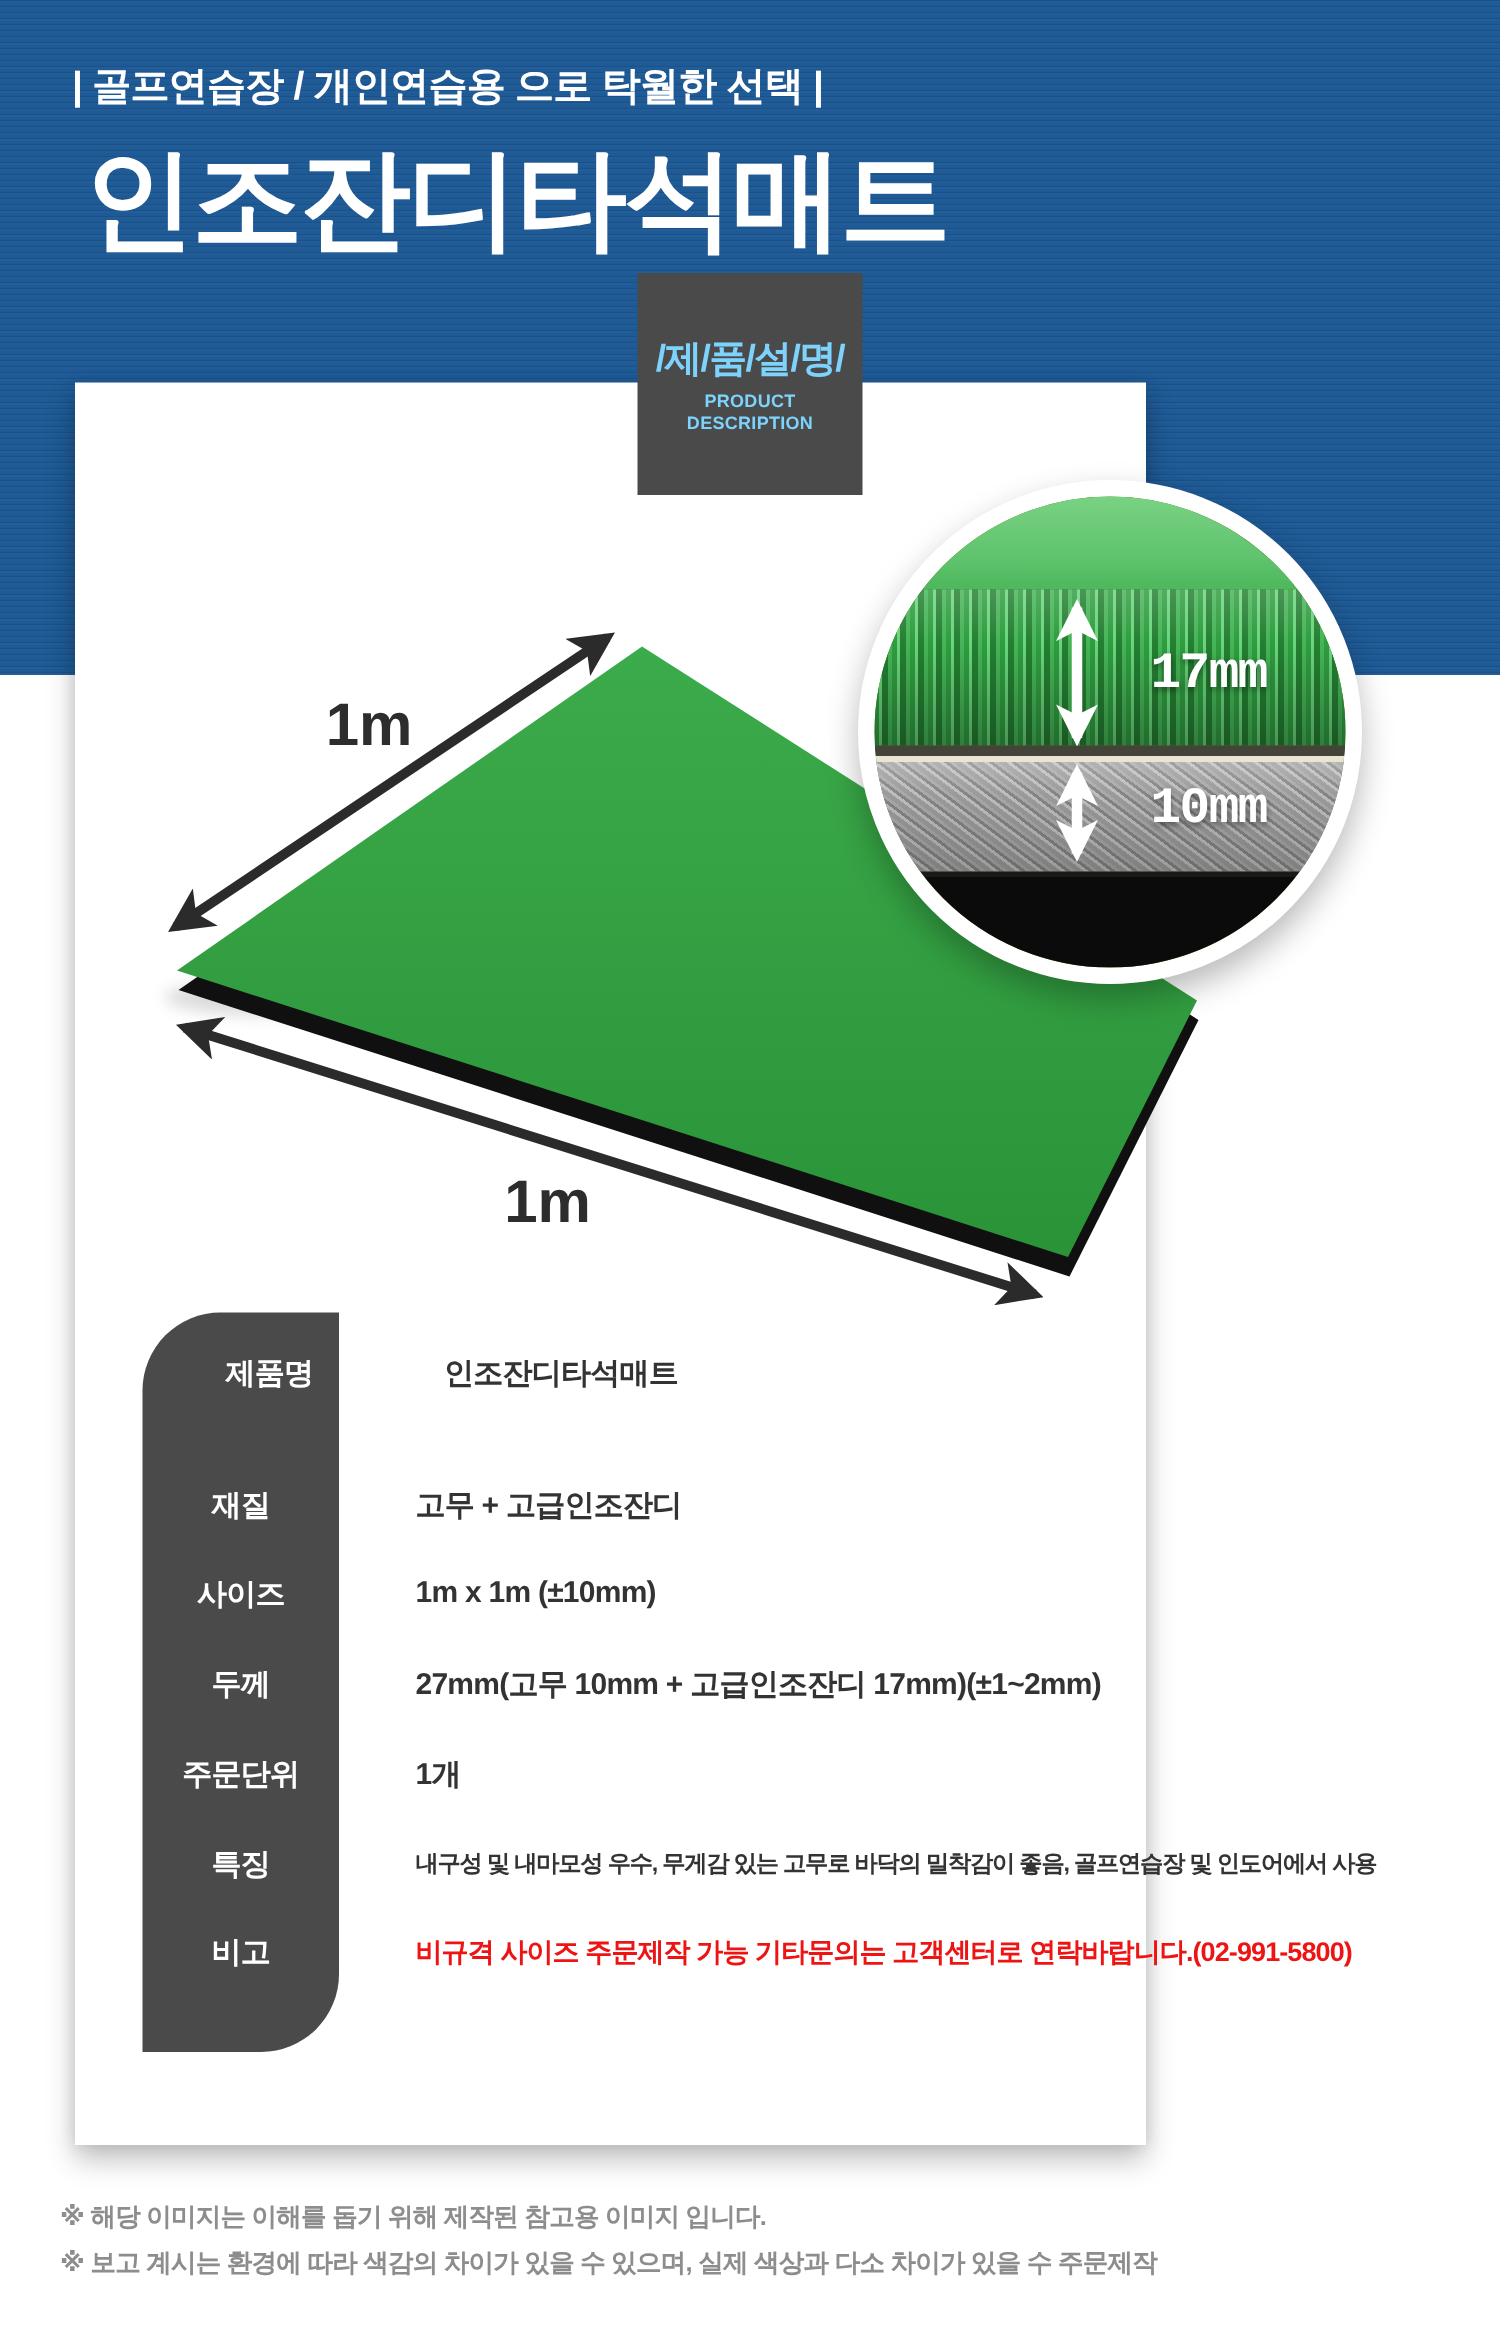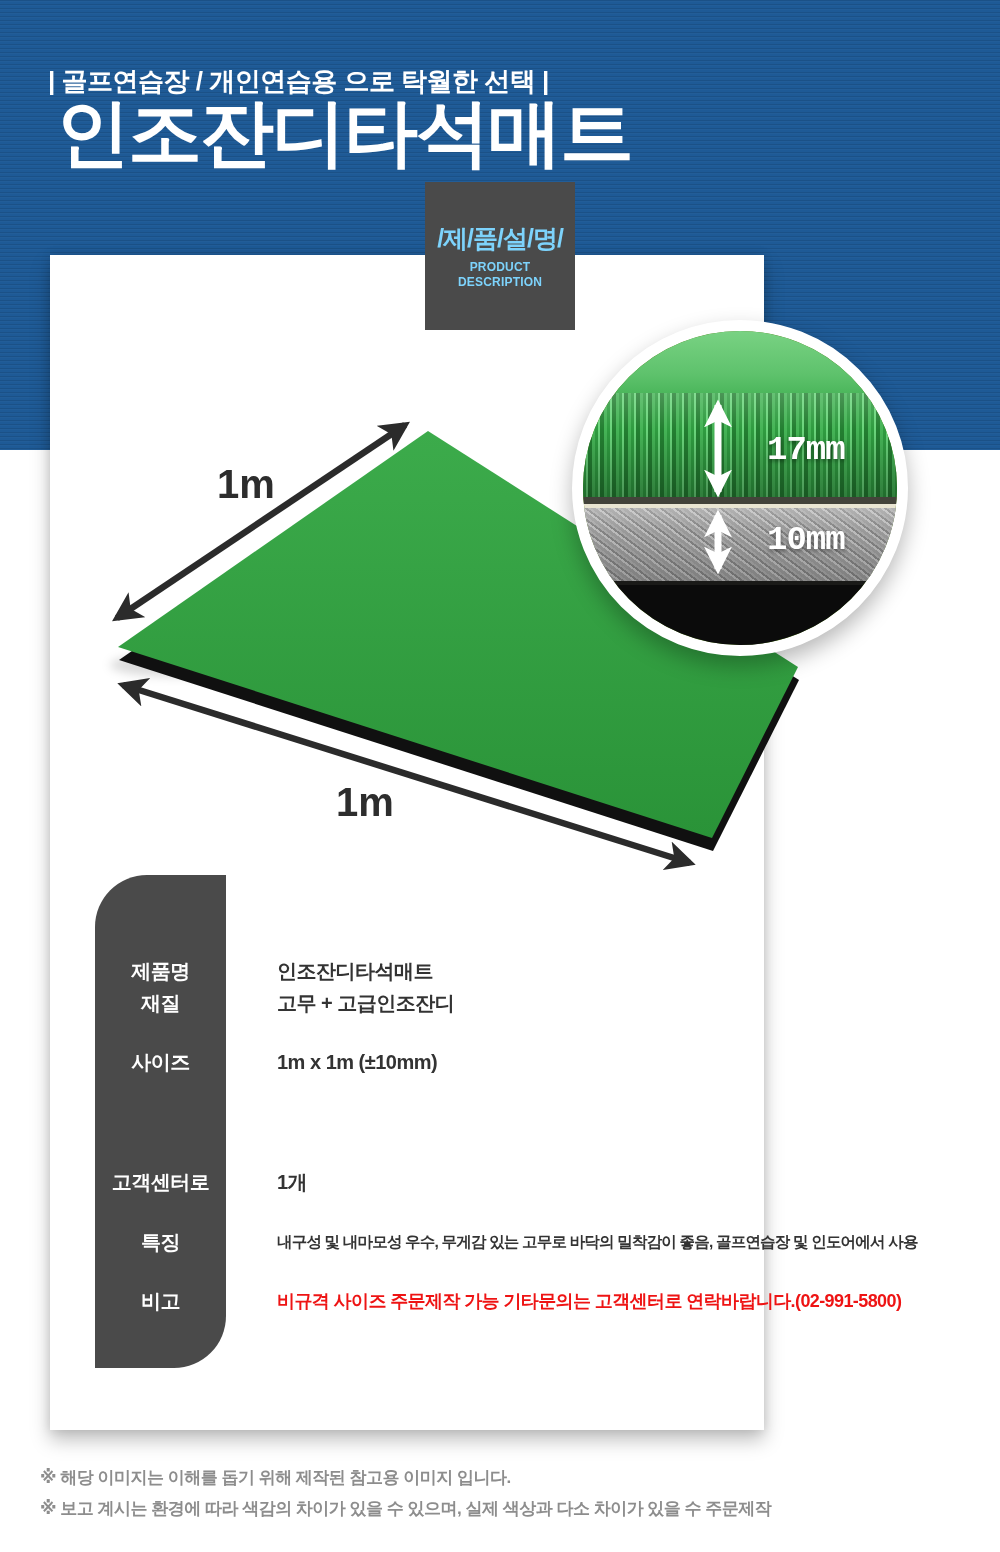--- a/index.html
+++ b/index.html
@@ -11,21 +11,20 @@
   
   .banner{
     position:absolute;left:0;top:0;width:1000px;height:450px;
     background-color:#1e5a96;
     background-image:repeating-linear-gradient(180deg, rgba(0,0,0,.10) 0 1px, rgba(255,255,255,.02) 1px 2px, transparent 2px 4px);
   }
   .tagline{
     position:absolute;left:48px;top:40px;
     color:#ffffff;font-size:26px;font-weight:bold;letter-spacing:-0.5px;
     white-space:nowrap;
-    margin-top:24px;
   }
   .big-title{
     position:absolute;left:56px;top:84px;
     color:#ffffff;font-size:74px;font-weight:800;letter-spacing:-2px;
     white-space:nowrap;
   }
   
   .desc-badge{
     position:absolute;left:425px;top:182px;width:150px;height:148px;
     background:#4a4a4a;z-index:6;
@@ -77,21 +76,21 @@
   .inset-arrows{position:absolute;left:0;top:0;z-index:3;}
   
   .label-col{
     position:absolute;left:45px;top:620px;width:131px;height:493px;
     background:#4a4a4a;border-radius:52px 0 52px 0;z-index:1;
   }
   .spec-row{
     position:absolute;left:0;width:902px;height:60px;z-index:2;
     display:flex;align-items:center;
   }
-  .row-0{top:686px;} .row-1{top:718px;} .row-2{top:777px;}
+  .row-0{top:630px;margin-left:19px;} .row-1{top:718px;} .row-2{top:777px;}
   .row-3{top:837px;} .row-4{top:897px;} .row-5{top:957px;} .row-6{top:1016px;}
   .spec-label{
     width:131px;margin-left:45px;flex:0 0 auto;text-align:center;
     color:#ffffff;font-size:20px;font-weight:bold;letter-spacing:-0.5px;
   }
   .spec-value{
     margin-left:51px;color:#333333;font-size:20px;font-weight:bold;
     letter-spacing:-0.5px;white-space:nowrap;
   }
   .val-small{font-size:15.5px;letter-spacing:-0.8px;}
@@ -167,22 +166,26 @@
     <div class="spec-value">인조잔디타석매트</div>
   </div>
   <div class="spec-row row-1">
     <div class="spec-label">재질</div>
     <div class="spec-value">고무 + 고급인조잔디</div>
   </div>
   <div class="spec-row row-2">
     <div class="spec-label">사이즈</div>
     <div class="spec-value">1m x 1m (±10mm)</div>
   </div>
+  <div class="spec-row row-3">
+    <div class="spec-label">두께</div>
+    <div class="spec-value">27mm(고무 10mm + 고급인조잔디 17mm)(±1~2mm)</div>
+  </div>
   <div class="spec-row row-4">
-    <div class="spec-label">고객센터로</div>
+    <div class="spec-label">주문단위</div>
     <div class="spec-value">1개</div>
   </div>
   <div class="spec-row row-5">
     <div class="spec-label">특징</div>
     <div class="spec-value val-small">내구성 및 내마모성 우수, 무게감 있는 고무로 바닥의 밀착감이 좋음, 골프연습장 및 인도어에서 사용</div>
   </div>
   <div class="spec-row row-6">
     <div class="spec-label">비고</div>
     <div class="spec-value val-red">비규격 사이즈 주문제작 가능 기타문의는 고객센터로 연락바랍니다.(02-991-5800)</div>
   </div>

